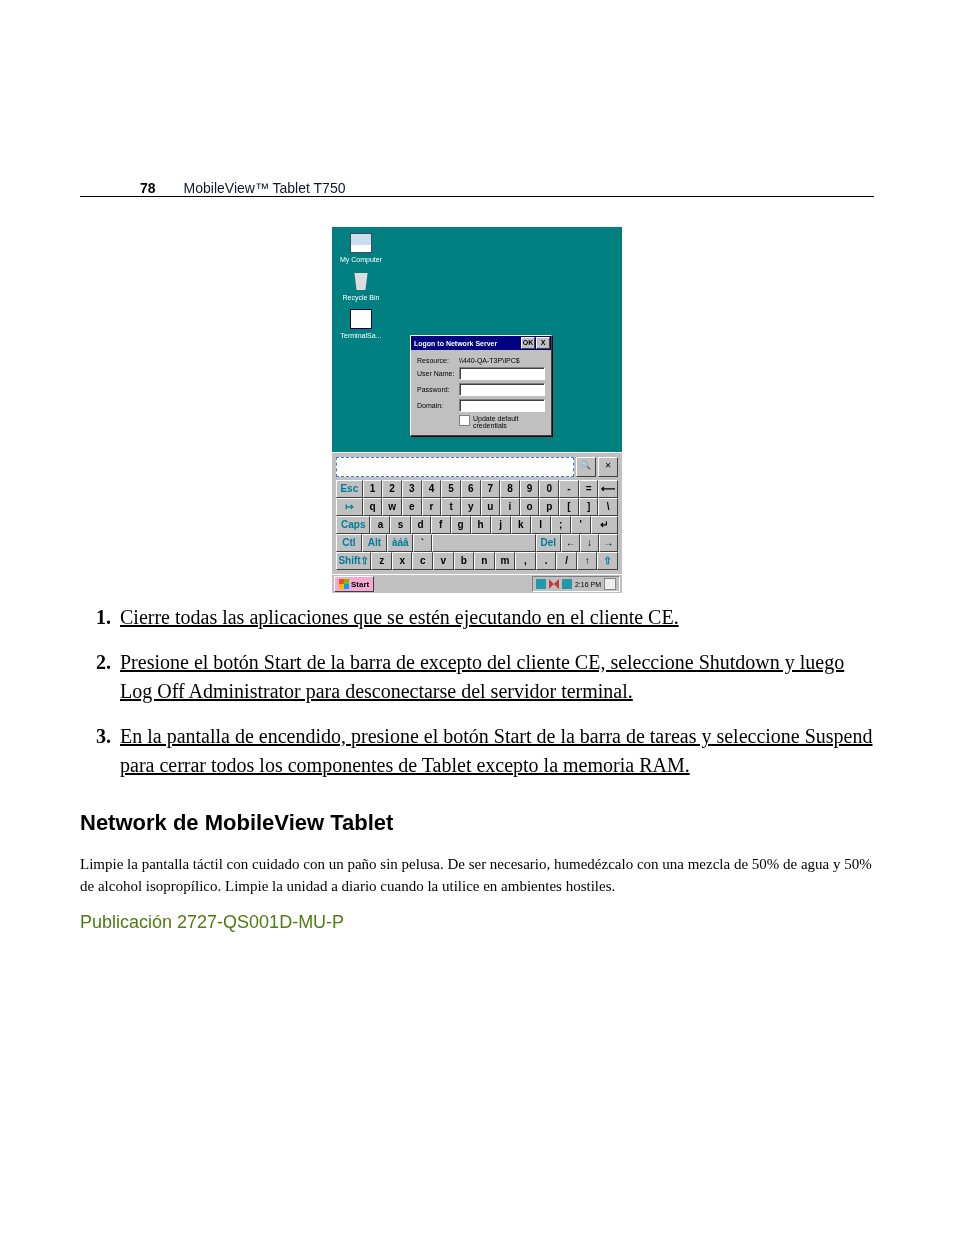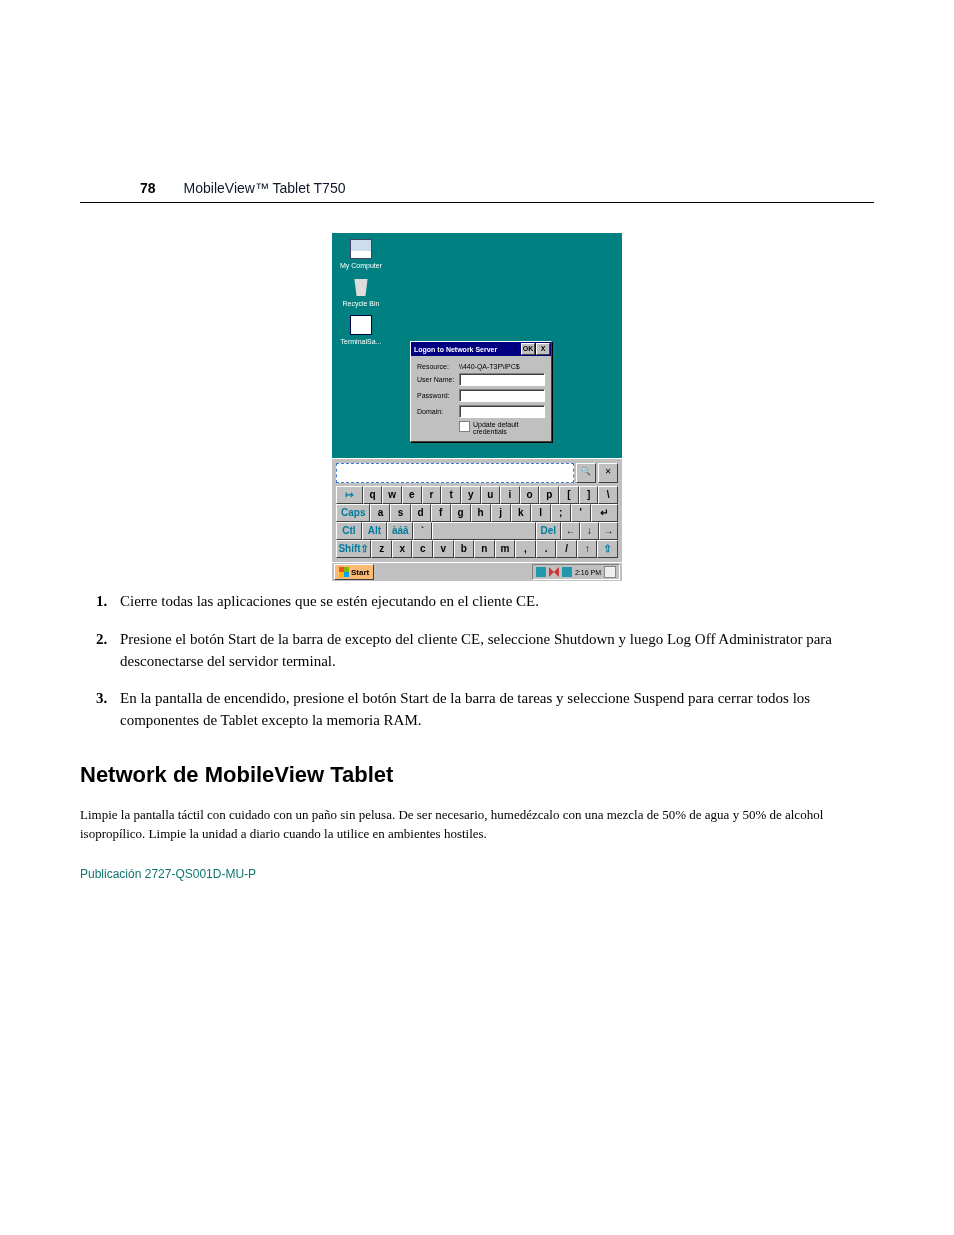--- a/index.html
+++ b/index.html
@@ -12,21 +12,20 @@
   }
   .page {
     padding: 60px 80px 60px 80px;
     box-sizing: border-box;
     width: 954px;
   }
   .header-row {
     display: flex;
     align-items: baseline;
     border-bottom: 1px solid #000;
-    padding-bottom: 6px;
     margin-top: 120px;
     margin-bottom: 30px;
   }
   .page-num {
     font-weight: bold;
     font-size: 14px;
     font-family: Arial, Helvetica, sans-serif;
     margin-right: 28px;
     margin-left: 60px;
   }
@@ -117,21 +116,21 @@
   .key.space { flex:6; }
   
   .taskbar {
     height:18px; background:#c0c0c0;
     border-top:1px solid #fff;
     display:flex; align-items:center; justify-content:space-between;
     padding:0 2px;
   }
   .start-btn {
     height:14px; padding:0 4px;
-    background:#fdba74;
+    background:#f9a8d4;
     border:1px solid #fff; border-right-color:#404040; border-bottom-color:#404040;
     font-size:8px; font-weight:bold; display:flex; align-items:center; gap:2px;
   }
   .start-logo{
     width:10px;height:10px;
     background:
       linear-gradient(#f25022 50%, #ffb900 50%) left/50% 100% no-repeat,
       linear-gradient(#7fba00 50%, #00a4ef 50%) right/50% 100% no-repeat;
   }
   .tray {
@@ -144,41 +143,42 @@
   
   .caption {
     font-size: 15px; margin: 14px 0 40px 110px; font-family: Georgia, serif;
   }
   h2.sec {
     font-family: Arial, Helvetica, sans-serif;
     font-weight: bold; font-size: 22px;
     margin: 30px 0 18px 0;
   }
   .body-p {
-    font-size: 13px; line-height: 1.45;
-    margin: 0 0 24px 0;
+    font-size: 15px; line-height: 1.45;
+    margin: 0 0 14px 0;
   }
   ol.steps {
     list-style: none; padding:0; margin:0 0 30px 0;
     counter-reset: st;
   }
   ol.steps li {
     counter-increment: st;
-    font-size:15px; line-height:1.45;
+    font-size:20px; line-height:1.45;
     margin: 0 0 16px 40px; padding-left: 0;
     position: relative;
+    text-decoration: underline;
   }
   ol.steps li::before {
     content: counter(st) ".";
     font-weight: bold;
     position:absolute; left:-24px;
   }
   .pub {
     font-family: Arial, Helvetica, sans-serif;
-    font-size: 12px; color:#0f766e; 
+    font-size: 18px; color:#4d7c0f; 
   }
 </style>
 </head>
 <body>
 
 <div class="page">
 
   <div class="header-row">
     <span class="page-num">78</span>
     <span class="header-title">MobileView™ Tablet T750</span>
@@ -235,20 +235,36 @@
       </div>
 
       
       <div class="input-panel">
         <div class="ip-text-row">
           <div class="ip-textarea"></div>
           <div class="ip-btn">🔍</div>
           <div class="ip-btn">✕</div>
         </div>
         <div class="kbd">
+          <div class="kbd-row" id="krow1">
+              <span class="key acc wide1">Esc</span>
+              <span class="key">1</span>
+              <span class="key">2</span>
+              <span class="key">3</span>
+              <span class="key">4</span>
+              <span class="key">5</span>
+              <span class="key">6</span>
+              <span class="key">7</span>
+              <span class="key">8</span>
+              <span class="key">9</span>
+              <span class="key">0</span>
+              <span class="key">-</span>
+              <span class="key">=</span>
+              <span class="key">⟵</span>
+            </div>
           <div class="kbd-row" id="krow2">
               <span class="key acc wide1">↦</span>
               <span class="key">q</span>
               <span class="key">w</span>
               <span class="key">e</span>
               <span class="key">r</span>
               <span class="key">t</span>
               <span class="key">y</span>
               <span class="key">u</span>
               <span class="key">i</span>

